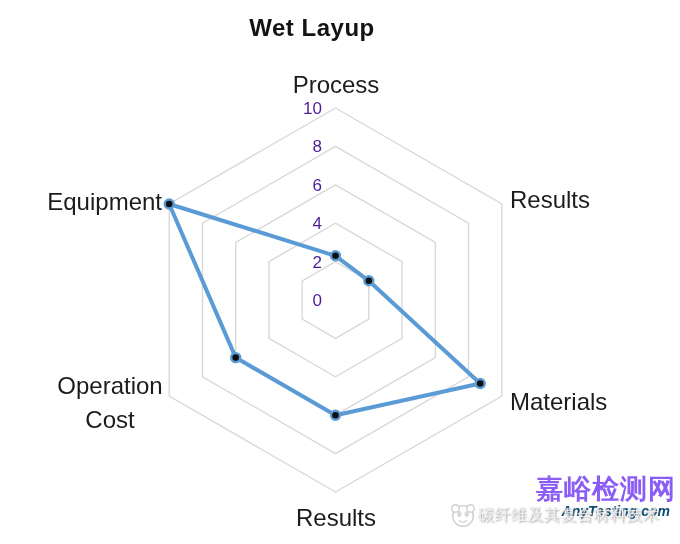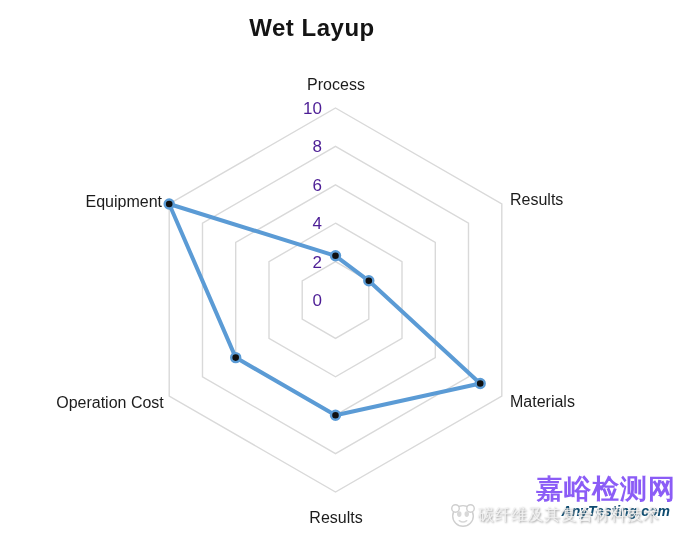--- a/index.html
+++ b/index.html
@@ -9,21 +9,21 @@
   }
   .chart-title{
     position:absolute;top:14px;left:0;width:624px;text-align:center;
     font-size:24px;font-weight:700;color:#141414;letter-spacing:0.5px;
   }
   #chart-svg{position:absolute;top:0;left:0;}
   .ring{fill:none;stroke:#d9d9d9;stroke-width:1.4;}
   .series{fill:none;stroke:#5b9bd5;stroke-width:4;stroke-linejoin:round;stroke-linecap:round;}
   .dot{fill:#101010;stroke:#5b9bd5;stroke-width:2.4;}
   .axis-label{
-    position:absolute;font-size:16px;color:#1c1c1c;white-space:nowrap;line-height:1.4;
+    position:absolute;font-size:24px;color:#1c1c1c;white-space:nowrap;line-height:1.4;
   }
   .tick{
     position:absolute;right:358px;transform:translateY(-50%);
     font-size:17px;color:#4c1d95;text-align:right;
   }
   .wm-site{
     position:absolute;top:471px;right:4px;
     font-size:27px;font-weight:700;letter-spacing:1px;color:#8b5cf6;
     font-family:"Liberation Sans", sans-serif;
   }

